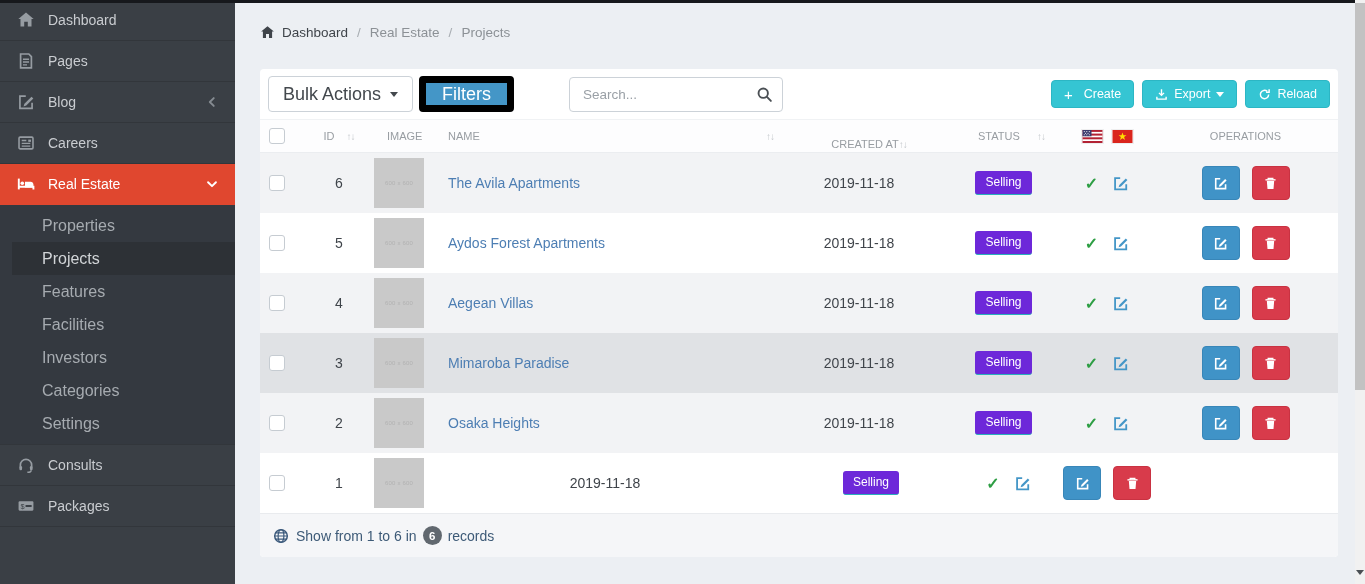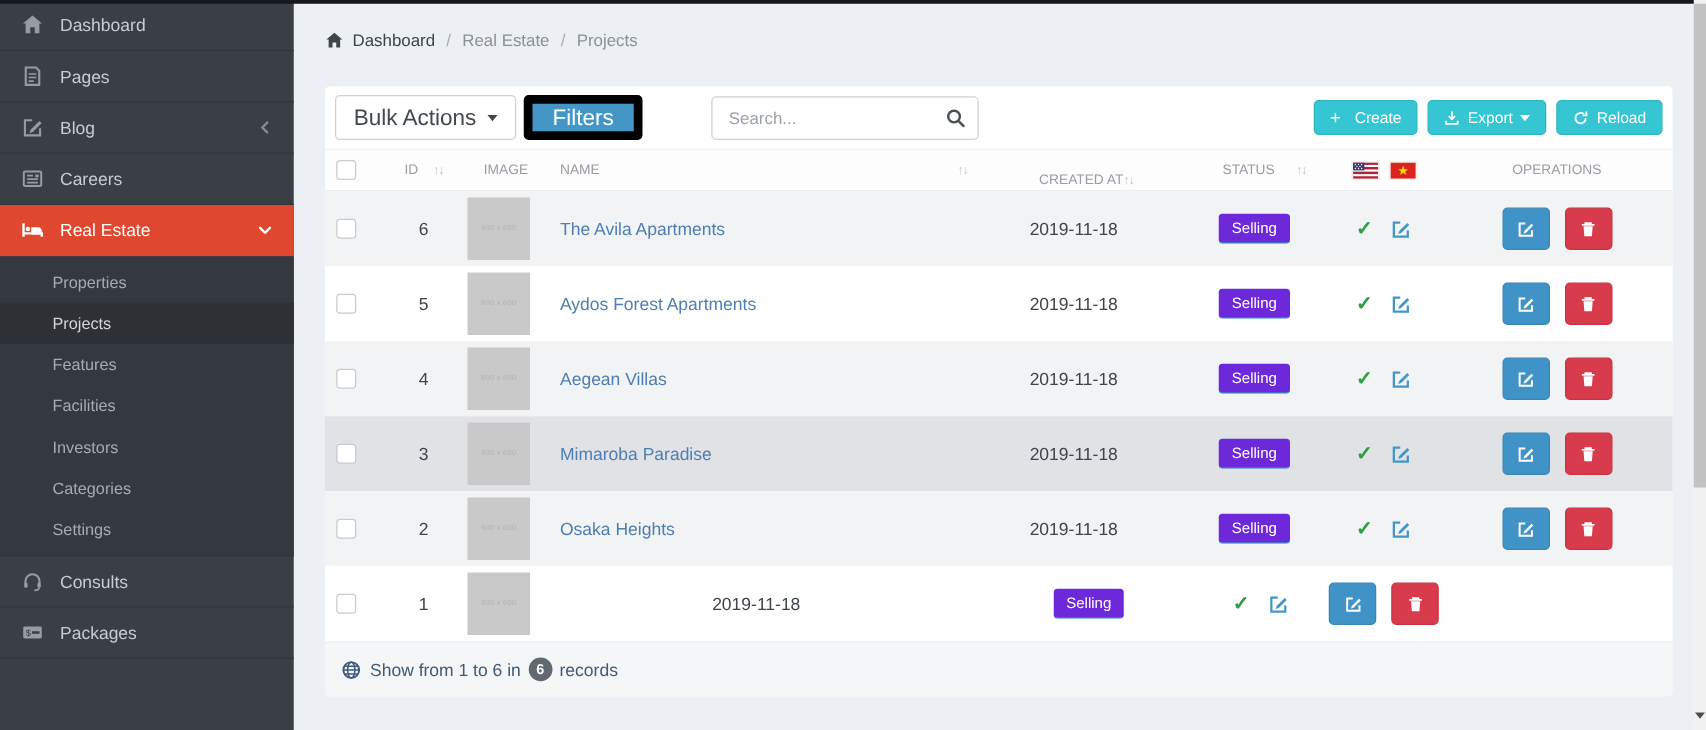--- a/index.html
+++ b/index.html
@@ -13,22 +13,22 @@
   .sidebar { position:absolute; left:0; top:0; bottom:0; width:235px; background:#3a3f45; z-index:5; }
   .side-item { height:41px; display:flex; align-items:center; padding:0 16px 0 17px;
                color:#c9ccd0; font-size:14px; border-bottom:1px solid #32363b; cursor:pointer; }
   .side-item .ic { width:18px; height:18px; margin-right:13px; color:#969ca2; flex:0 0 18px; }
   .side-item .ic svg { width:100%; height:100%; display:block; }
   .side-item .s-chevron { margin-left:auto; width:14px; height:14px; color:#858b91; }
   .side-item .s-chevron svg { width:100%; height:100%; display:block; }
   .side-item.active { background:#e0472f; color:#ffffff; border-bottom:1px solid #e0472f; }
   .side-item.active .ic, .side-item.active .s-chevron { color:#ffffff; }
   .submenu { background:#343940; padding:4px 0; border-bottom:1px solid #32363b; }
-  .sub-item { height:33px; display:flex; align-items:center; padding-left:42px;
-              color:#a6abb0; font-size:13px; cursor:pointer; }
+  .sub-item { height:33px; display:flex; align-items:center; padding-left:30px;
+              color:#a6abb0; font-size:16px; cursor:pointer;margin-left:12px; }
   .sub-item.active { background:#2d3136; color:#d2d5d8; }
 
   
   .main { position:absolute; left:235px; top:3px; right:10px; bottom:0; padding:0 17px 0 25px; }
 
   .breadcrumb { display:flex; align-items:center; margin-top:19px; height:20px;
                 font-size:13.5px; color:#8c9196; }
   .breadcrumb .ic { width:15px; height:15px; color:#3f444a; margin-right:7px; }
   .breadcrumb .ic svg { display:block; width:100%; height:100%; }
   .crumb.first { color:#3f444a; }

